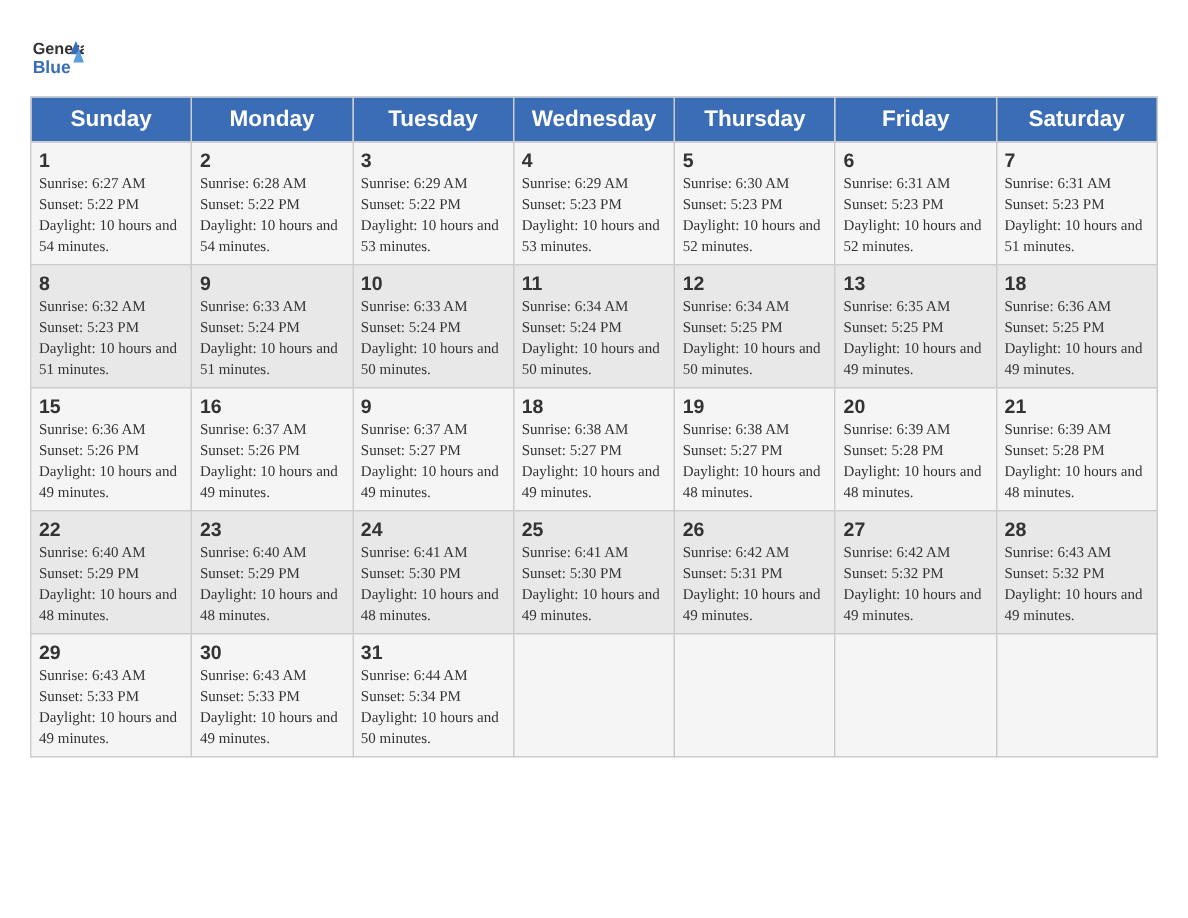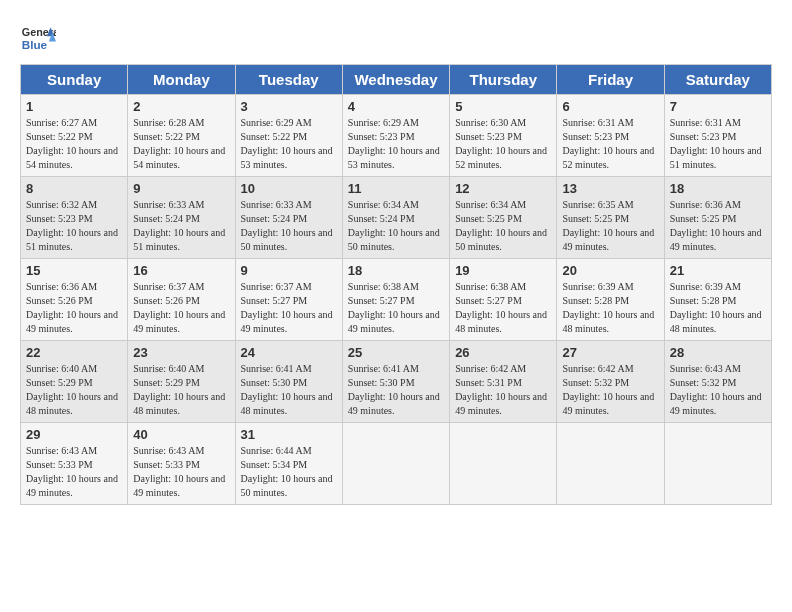--- a/index.html
+++ b/index.html
@@ -229,21 +229,21 @@
         <span class="day-num">28</span>
         <span class="day-info">Sunrise: 6:43 AM<br>Sunset: 5:32 PM<br>Daylight: 10 hours and 49 minutes.</span>
       </td>
       </tr>
       <tr>
         <td>
         <span class="day-num">29</span>
         <span class="day-info">Sunrise: 6:43 AM<br>Sunset: 5:33 PM<br>Daylight: 10 hours and 49 minutes.</span>
       </td>
         <td>
-        <span class="day-num">40</span>
+        <span class="day-num">30</span>
         <span class="day-info">Sunrise: 6:43 AM<br>Sunset: 5:33 PM<br>Daylight: 10 hours and 49 minutes.</span>
       </td>
         <td>
         <span class="day-num">31</span>
         <span class="day-info">Sunrise: 6:44 AM<br>Sunset: 5:34 PM<br>Daylight: 10 hours and 50 minutes.</span>
       </td>
         <td class="empty"></td>
         <td class="empty"></td>
         <td class="empty"></td>
         <td class="empty"></td>

